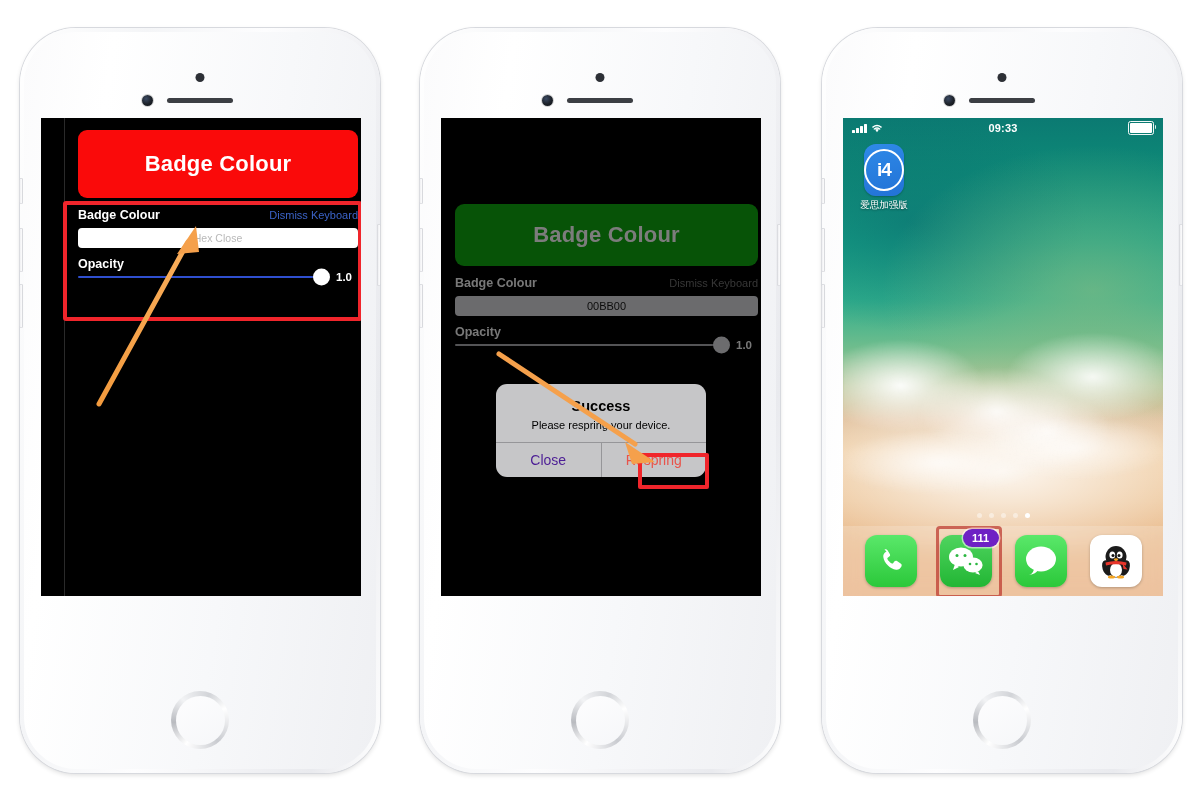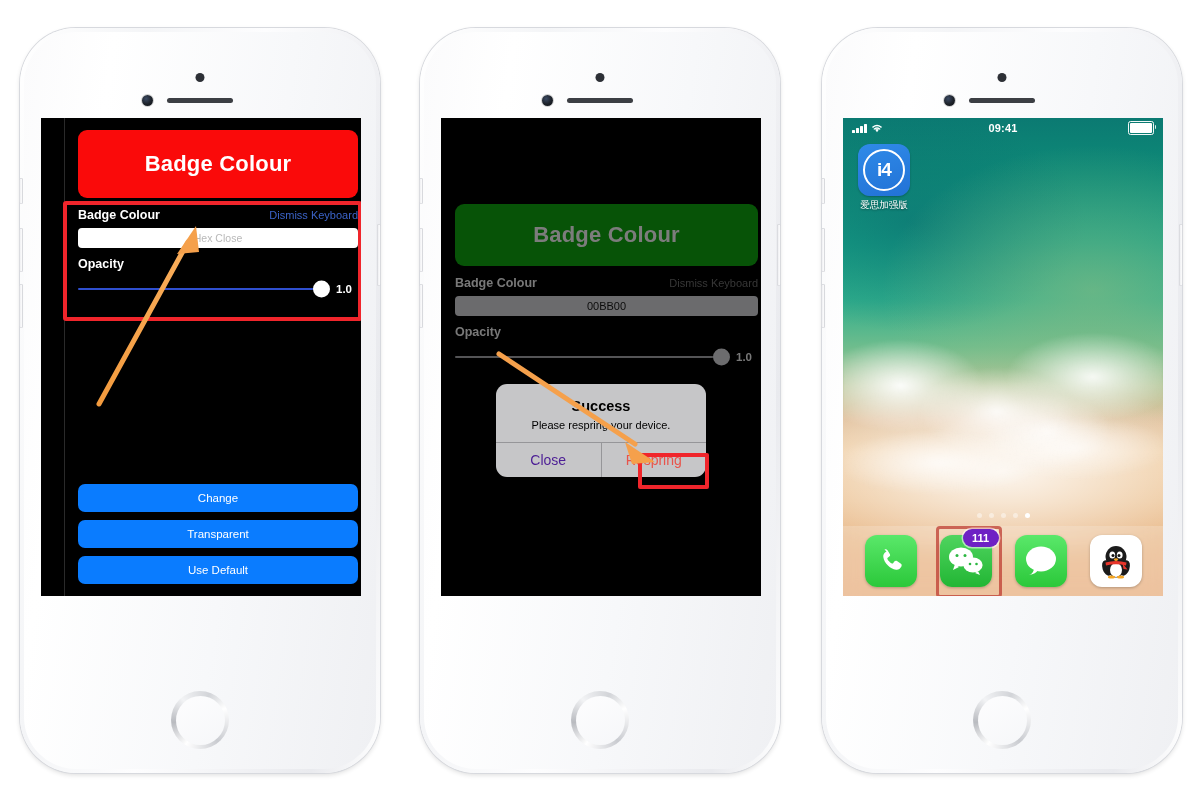--- a/index.html
+++ b/index.html
@@ -65,21 +65,21 @@
     display:flex;align-items:center;justify-content:center;}
   .title-card .t{font-size:22px;font-weight:bold;letter-spacing:.2px;}
 
   .sec{position:absolute;left:37px;right:3px;}
   .row-label{display:flex;align-items:baseline;justify-content:space-between;}
   .row-label .lbl{font-size:12.5px;font-weight:bold;}
   .row-label .dismiss{font-size:11px;}
   .hexfield{margin-top:6px;height:20px;border-radius:4px;display:flex;align-items:center;justify-content:center;
     font-size:10.5px;}
   .opacity-lbl{margin-top:9px;font-size:12.5px;font-weight:bold;}
-  .slider-row{margin-top:12px;display:flex;align-items:center;}
+  .slider-row{margin-top:0;display:flex;align-items:center;}
   .track{flex:1;height:2px;border-radius:2px;position:relative;}
   .knob{position:absolute;right:-8px;top:50%;transform:translateY(-50%);
     width:17px;height:17px;border-radius:50%;background:#fff;box-shadow:0 1px 2px rgba(0,0,0,.5);}
   .opval{margin-left:14px;font-size:11.5px;font-weight:bold;min-width:22px;}
 
   .btn-stack{position:absolute;left:37px;right:3px;bottom:12px;}
   .bigbtn{height:28px;border-radius:7px;display:flex;align-items:center;justify-content:center;
     font-size:11.5px;margin-top:8px;color:#fff;}
   .bigbtn:first-child{margin-top:0;}
 
@@ -135,21 +135,21 @@
   .sb-right{margin-left:auto;display:flex;align-items:center;}
   .sig{display:flex;align-items:flex-end;gap:1.5px;height:9px;}
   .sig i{width:2.5px;background:#fff;border-radius:.5px;display:block;}
   .bat{width:22px;height:10px;border:1px solid rgba(255,255,255,.95);border-radius:2.5px;position:relative;padding:1px;}
   .bat:after{content:"";position:absolute;right:-3px;top:3px;width:1.5px;height:4px;
     background:rgba(255,255,255,.85);border-radius:0 1px 1px 0;}
   .bat i{display:block;height:100%;background:#fff;border-radius:1px;}
 
   .app-grid{position:absolute;left:0;right:0;top:26px;padding:0 12px;}
   .app-item{width:58px;text-align:center;}
-  .app-icon{width:52px;height:52px;border-radius:12px;margin:0 auto;position:relative;overflow:hidden;
+  .app-icon{width:40px;height:52px;border-radius:12px;margin:0 auto;position:relative;overflow:hidden;
     box-shadow:0 1px 2px rgba(0,0,0,.25);}
   .app-label{margin-top:3px;font-size:9.5px;color:#fff;text-shadow:0 1px 2px rgba(0,0,0,.45);}
 
   .i4{background:linear-gradient(165deg,#2f8ae8 0%,#2272d6 100%);display:flex;align-items:center;justify-content:center;}
   .i4 .ring{width:38px;height:38px;border-radius:50%;border:2.5px solid #fff;
     display:flex;align-items:center;justify-content:center;color:#fff;font-size:19px;font-weight:bold;letter-spacing:-1px;}
 
   .dots{position:absolute;left:0;right:0;bottom:78px;display:flex;gap:7px;justify-content:center;}
   .dot{width:5px;height:5px;border-radius:50%;background:rgba(255,255,255,.45);}
   .dot.on{background:#fff;}
@@ -204,25 +204,20 @@
             <div class="hexfield" style="background:#FFFFFF;color:#B9B9B9;">Hex Close</div>
             <div class="opacity-lbl">Opacity</div>
             <div class="slider-row">
               <div class="track" style="background:#2F4FCF;">
                 <div class="knob"></div>
               </div>
               <span class="opval">1.0</span>
             </div>
           </div>
 
-          <div class="btn-stack">
-            <div class="bigbtn" style="background:#0A7CFF;">Change</div>
-            <div class="bigbtn" style="background:#0A7CFF;">Transparent</div>
-            <div class="bigbtn" style="background:#0A7CFF;">Use Default</div>
-          </div>
 
           <div class="hl-box" style="left:22px;top:83px;width:291px;height:112px;"></div>
 
           <svg class="arrow" style="left:40px;top:90px;width:140px;height:210px;" viewBox="0 0 140 210">
             <defs>
               <linearGradient id="ar1" x1="0" y1="1" x2="1" y2="0">
                 <stop offset="0" stop-color="#F39B3E"></stop>
                   <stop offset="1" stop-color="#F9AE5C"></stop>
               </linearGradient>
             </defs>
@@ -317,21 +312,21 @@
                   <i style="height:5px"></i>
                   <i style="height:7px"></i>
                   <i style="height:9px"></i>
               </span>
               <svg width="12" height="10" viewBox="0 0 12 10">
                 <path d="M6 9.2 L4.1 6.6 Q6 5.2 7.9 6.6 Z" fill="#fff"></path>
                 <path d="M1.9 4.1 Q6 1.0 10.1 4.1" stroke="#fff" stroke-width="1.4" fill="none" stroke-linecap="round"></path>
                 <path d="M3.3 6.0 Q6 4.0 8.7 6.0" stroke="#fff" stroke-width="1.3" fill="none" stroke-linecap="round"></path>
               </svg>
             </div>
-            <div class="sb-center">09:41</div>
+            <div class="sb-center">09:33</div>
             <div class="sb-right">
               <span class="bat">
                   <i style="width:100%"></i>
                 </span>
             </div>
           </div>
 
           <div class="app-grid">
             <div class="app-item">
               <div class="app-icon i4">

